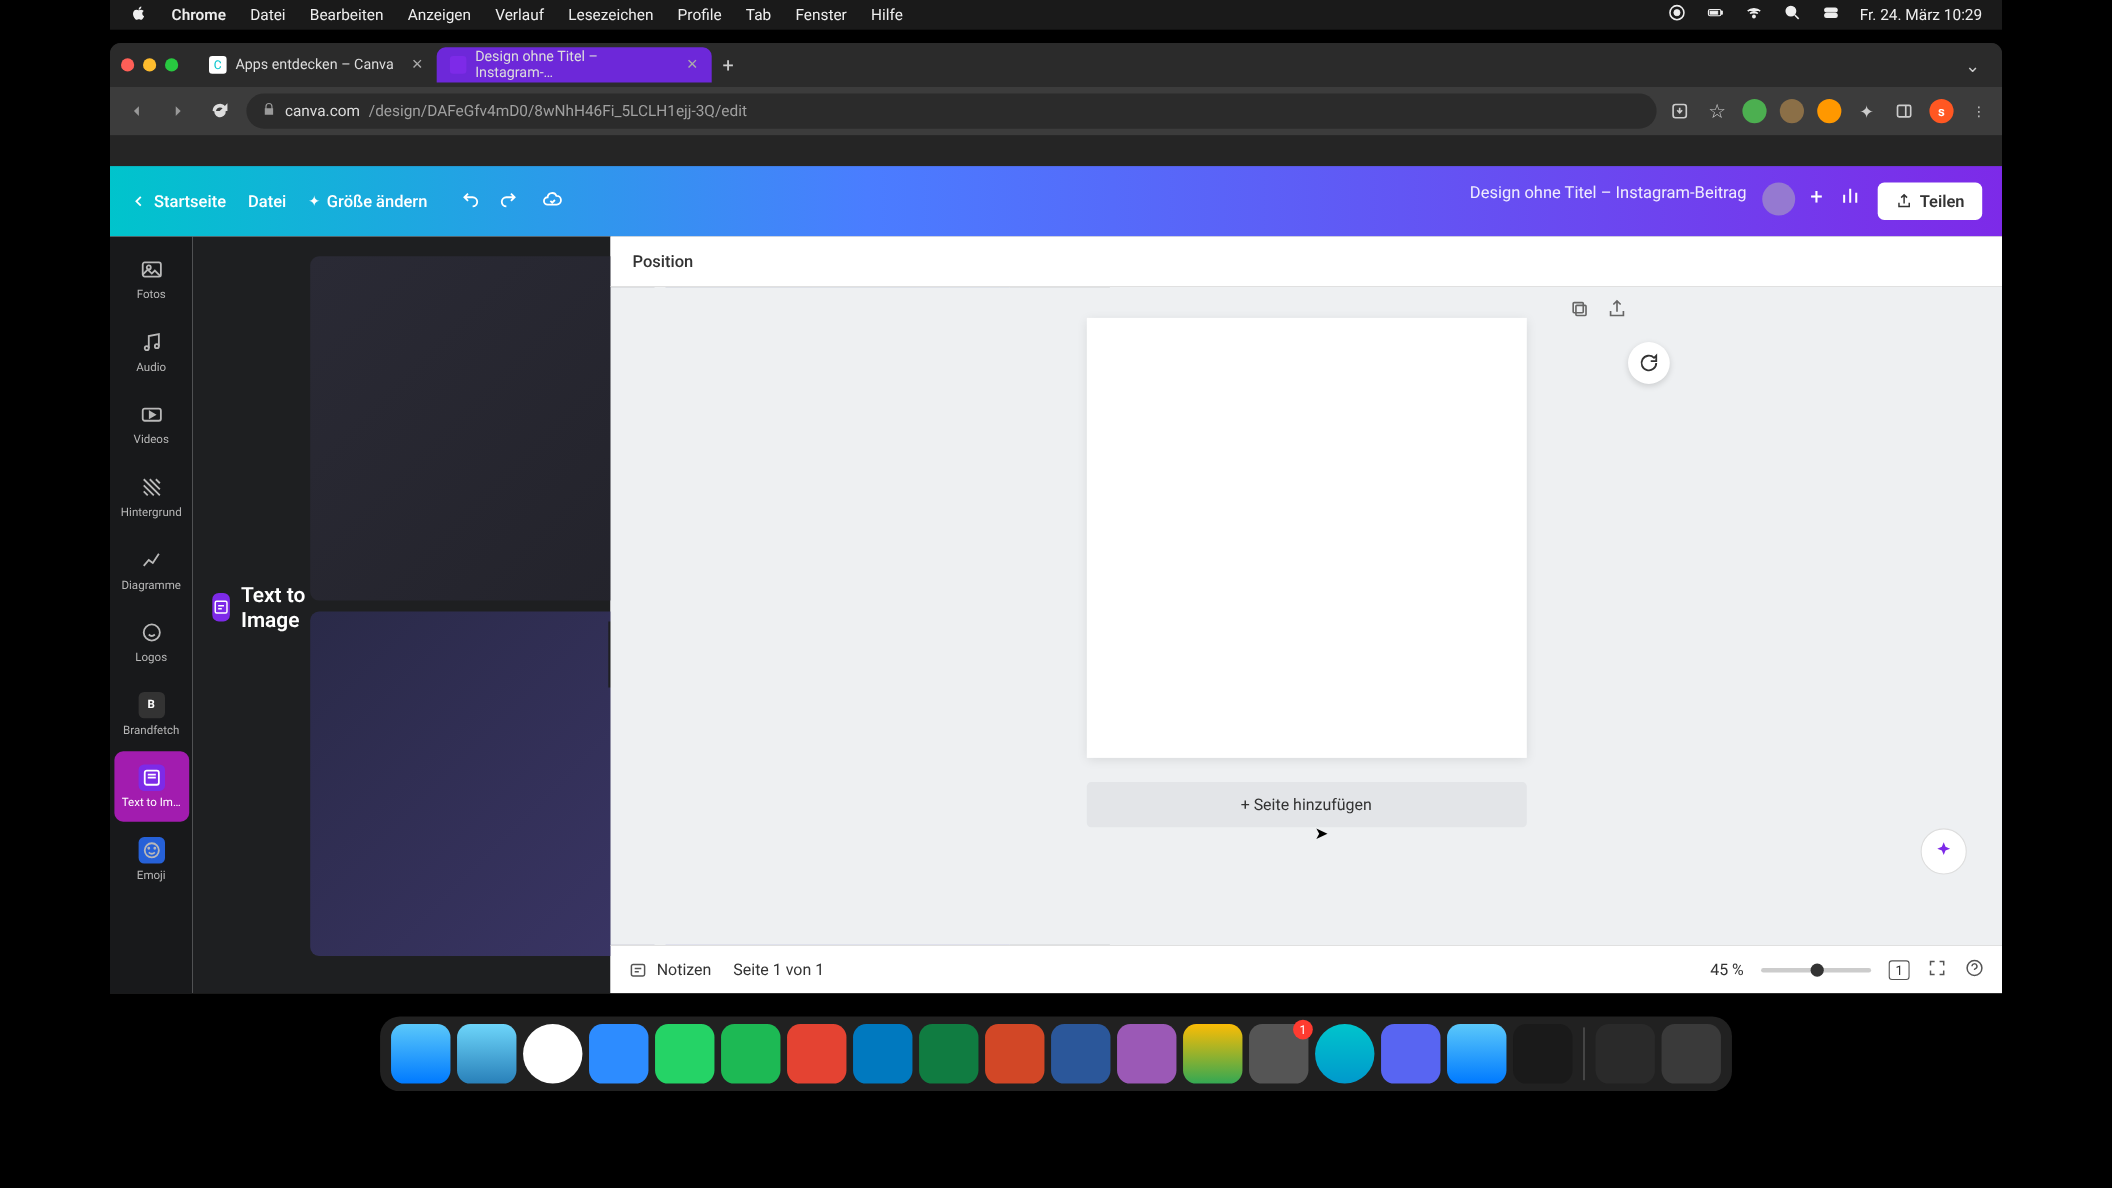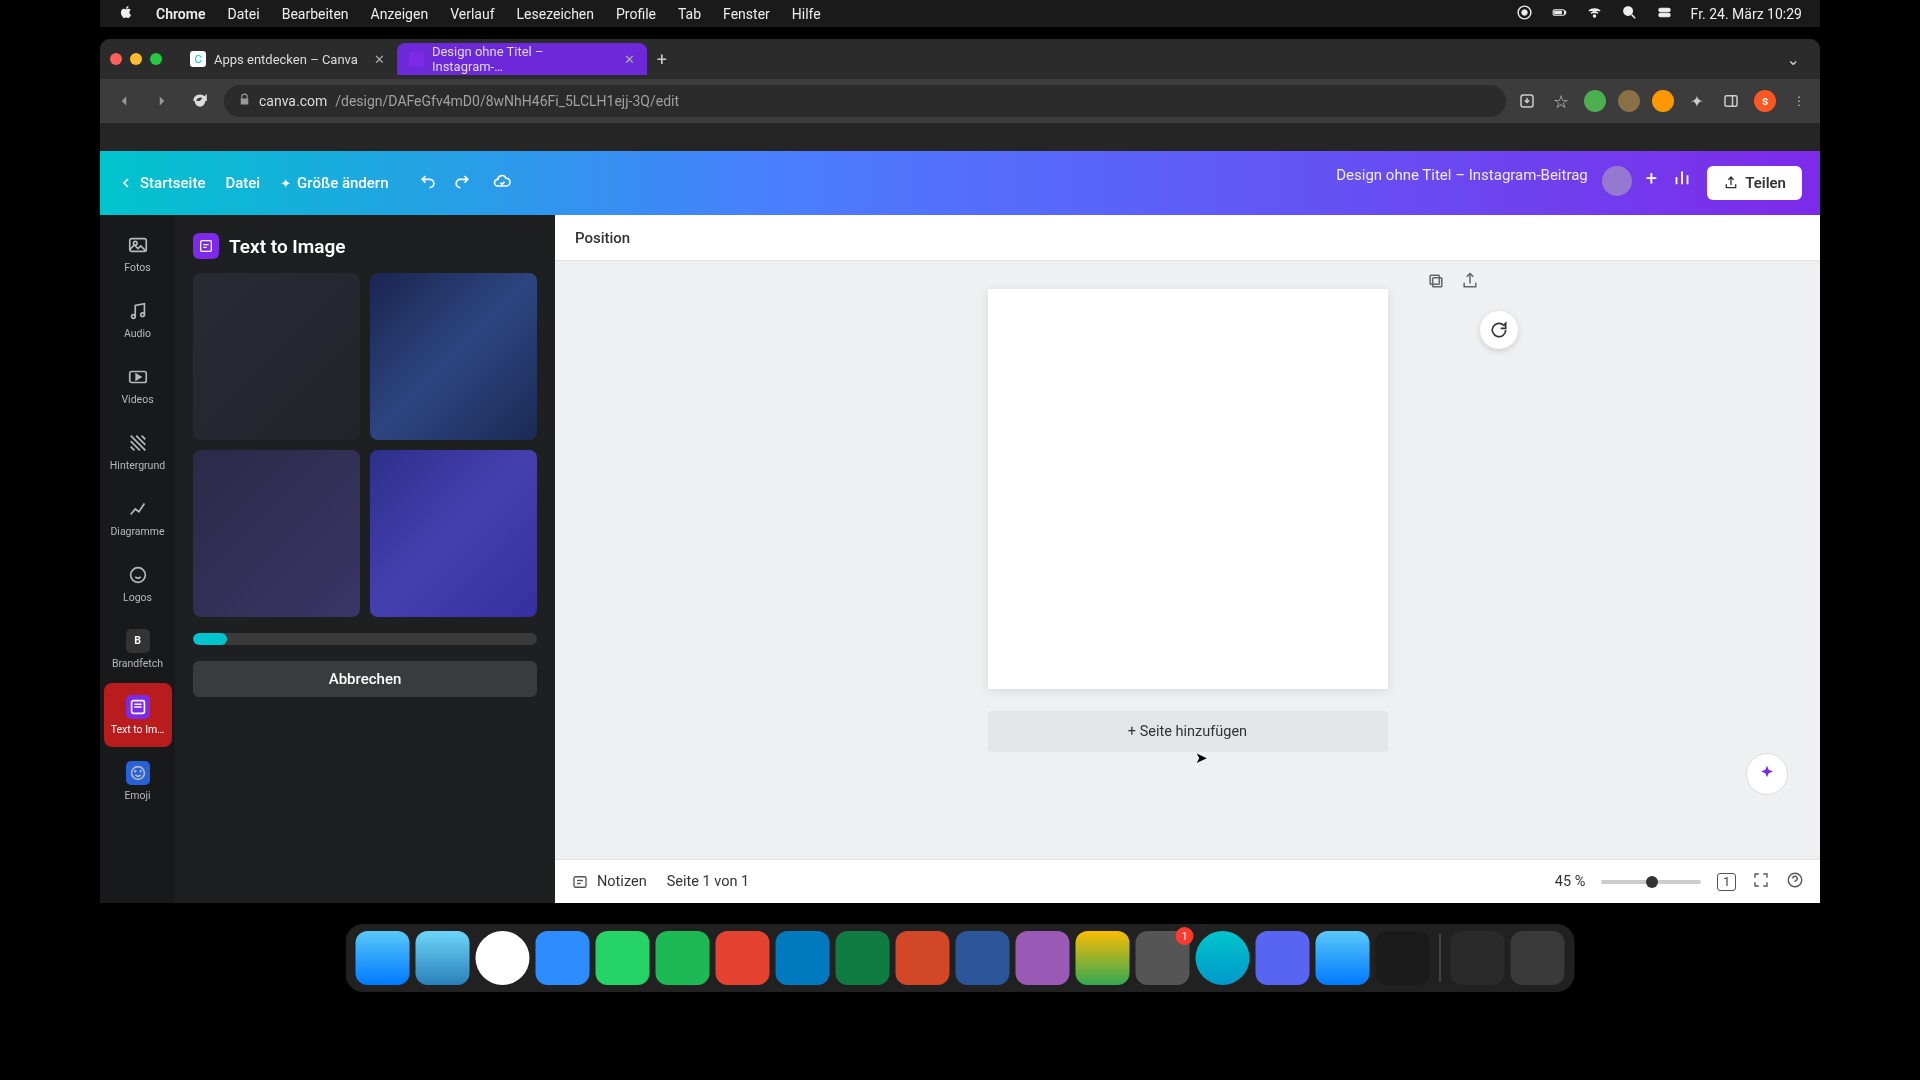--- a/index.html
+++ b/index.html
@@ -38,24 +38,24 @@
 .canva-header .undo-redo svg,.canva-header .cloud svg{width:20px;height:20px;fill:none;stroke:#fff;stroke-width:2}
 .hdr-right{margin-left:auto;display:flex;align-items:flex-start;gap:14px}
 .hdr-title{opacity:.9}
 .avatar{width:30px;height:30px;border-radius:50%;background:#9579d1}
 .share-btn{background:#fff;color:#333;border-radius:6px;padding:8px 16px;display:flex;align-items:center;gap:6px;font-weight:600}
 .share-btn svg{width:16px;height:16px;fill:none;stroke:#333;stroke-width:2}
 .stats-btn svg{width:22px;height:22px;fill:none;stroke:#fff;stroke-width:2}
 .canva-body{flex:1;display:flex;background:#eef0f2;min-height:0}
 .side-rail{width:75px;background:#18191b;display:flex;flex-direction:column;align-items:center;padding-top:6px;gap:2px}
 .rail-item{width:68px;height:64px;display:flex;flex-direction:column;align-items:center;justify-content:center;gap:4px;color:#b8b8b8;font-size:10.5px;border-radius:8px;text-align:center}
-.rail-item.active{background:#b91c1c;color:#fff}
+.rail-item.active{background:#a21caf;color:#fff}
 .rail-item svg{width:22px;height:22px;fill:none;stroke:currentColor;stroke-width:1.8}
 .rail-item .icon-box{width:24px;height:24px;display:flex;align-items:center;justify-content:center}
-.side-panel{width:380px;background:#1e1f21;padding:18px;display:flex;flex-direction:column;color:#fff}
+.side-panel{width:380px;background:#1e1f21;padding:18px;display:flex;flex-direction:row;color:#fff}
 .panel-title{display:flex;align-items:center;gap:10px;font-size:19px;font-weight:600;margin-bottom:14px}
 .panel-title .picon{width:26px;height:26px;background:#7d2ae8;border-radius:6px;display:flex;align-items:center;justify-content:center}
 .img-grid{display:grid;grid-template-columns:1fr 1fr;gap:10px;margin-bottom:16px}
 .img-cell{aspect-ratio:1;border-radius:8px}
 .c1{background:linear-gradient(135deg,#2a2a35,#23232b)}
 .c2{background:linear-gradient(135deg,#1a2550,#2d4580,#1a2a55)}
 .c3{background:linear-gradient(135deg,#2a2a48,#3a3565)}
 .c4{background:linear-gradient(135deg,#2d308a,#4540b0,#3530a0)}
 .panel-text{font-size:15.5px;line-height:1.55;text-align:center;color:#e5e5e5;margin-bottom:14px}
 .panel-text .bold{font-weight:600;color:#fff}

